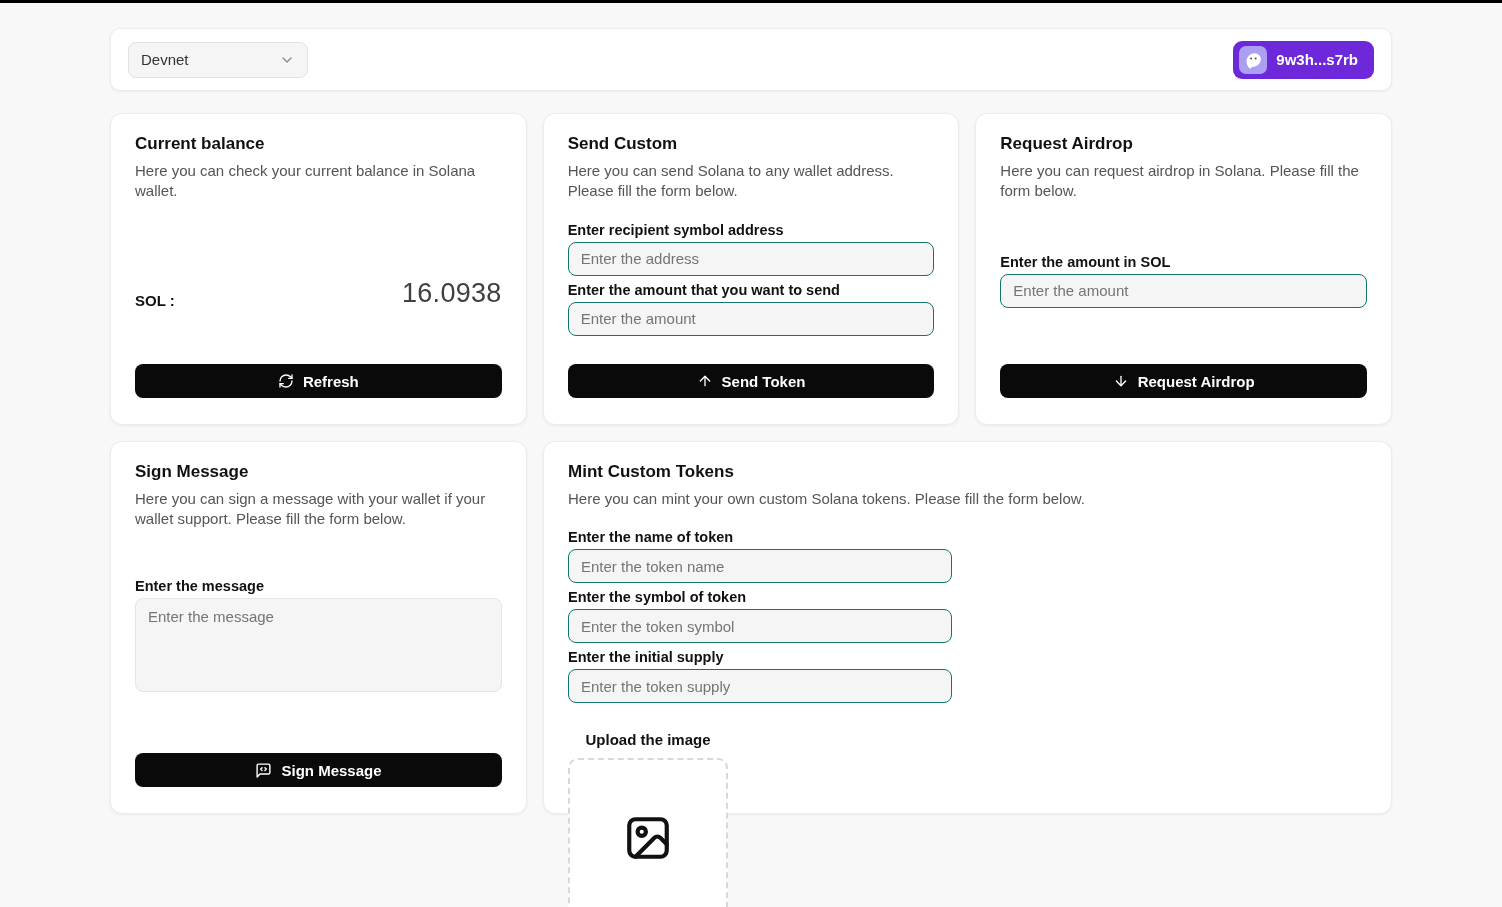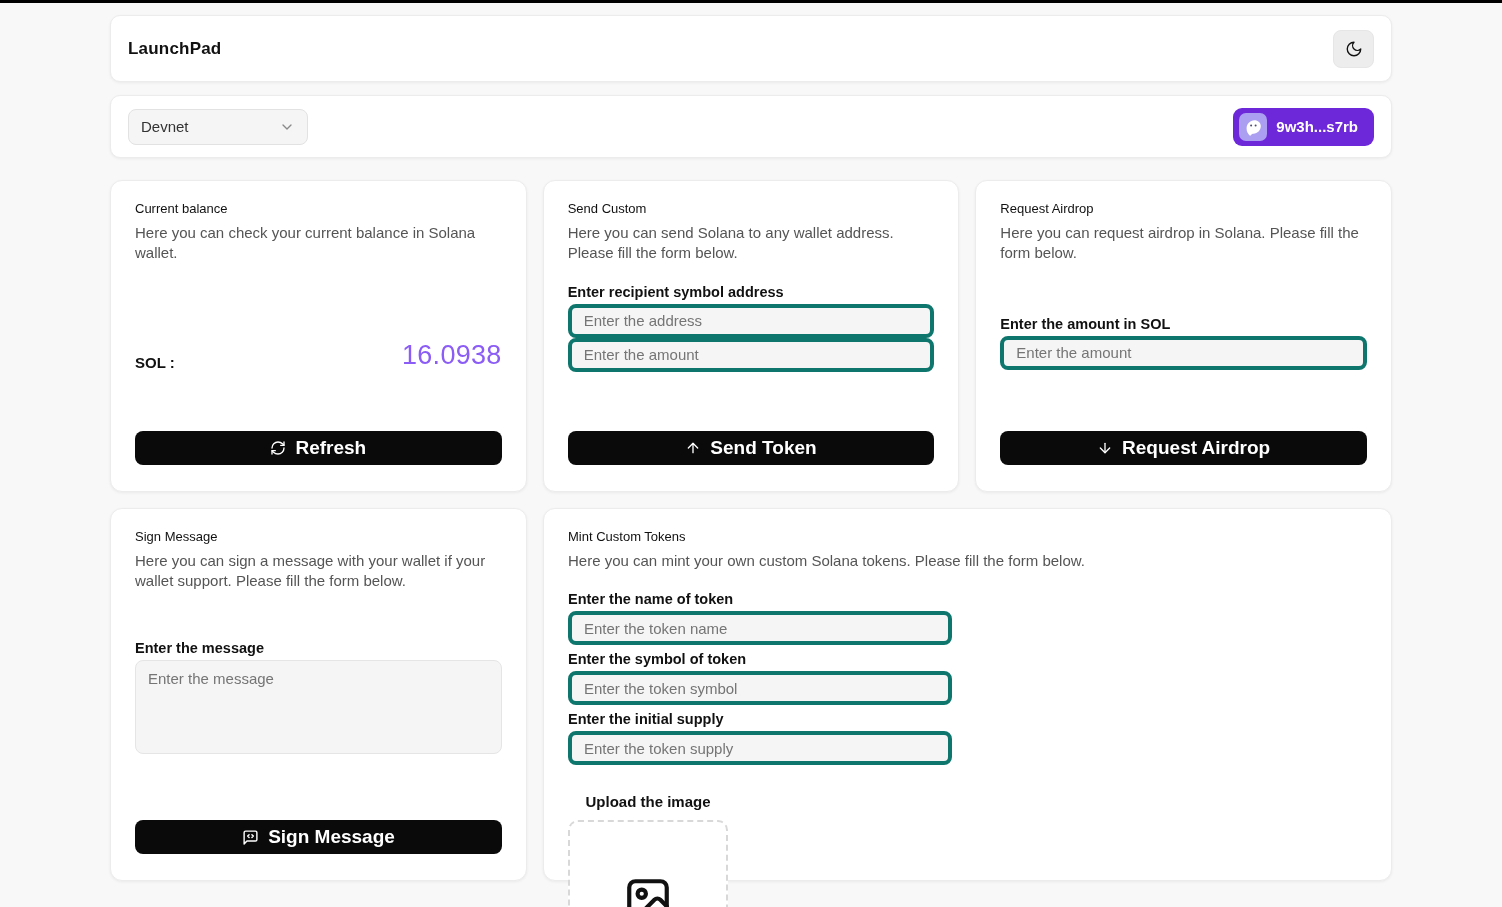--- a/index.html
+++ b/index.html
@@ -54,49 +54,49 @@
   .phantom-badge { width:28px; height:28px; display:block; }
 
   
   .row1 { display:grid; grid-template-columns:repeat(3,1fr); gap:16px; margin-top:22px; }
   .row2 { display:grid; grid-template-columns:417px 1fr; gap:16px; margin-top:16px; }
 
   .panel { padding:20px 24px 26px; display:flex; flex-direction:column; }
   .row1 .panel { height:312px; }
   .row2 .panel { height:373px; }
 
-  .panel-title { font-size:13px; font-weight:400; margin-bottom:7px; }
+  .panel-title { font-size:17px; font-weight:700; margin-bottom:7px; }
   .panel-desc { font-size:15px; color:#555; line-height:1.36; }
 
   .field-label { font-size:14.5px; font-weight:700; margin:6px 0 4px; }
   .text-input {
-    width:100%; height:34px; background:#f5f5f5; border:4px solid #0f766e;
+    width:100%; height:34px; background:#f5f5f5; border:1px solid #0f766e;
     border-radius:8px; padding:8px 12px; font-size:15px; color:#333;
     font-family:"Liberation Sans", sans-serif; outline:none;
   }
   .text-input::placeholder, .text-area::placeholder { color:#757575; opacity:1; }
   .text-area {
     width:100%; height:94px; background:#f5f5f5; border:1px solid #e5e5e5;
     border-radius:8px; padding:9px 12px; font-size:15px; color:#333;
     font-family:"Liberation Sans", sans-serif; outline:none; resize:none;
   }
 
   .action-button {
     margin-top:auto; height:34px; width:100%;
     background:#0a0a0a; color:#fff; border:none; border-radius:8px;
     display:flex; align-items:center; justify-content:center; gap:9px;
-    font-size:19px; font-weight:700; cursor:pointer;
+    font-size:15px; font-weight:700; cursor:pointer;
     font-family:"Liberation Sans", sans-serif;
   }
   .action-button svg { flex:0 0 auto; }
 
   
   .balance-row { display:flex; align-items:flex-end; justify-content:space-between; margin-top:76px; }
   .balance-currency { font-size:15px; font-weight:700; }
-  .balance-amount { font-size:27px; color:#8b5cf6; letter-spacing:0.3px; }
+  .balance-amount { font-size:27px; color:#404040; letter-spacing:0.3px; }
 
   
   .send-form .field-label:first-child { margin-top:20px; }
 
   
   .airdrop-label { margin-top:52px !important; }
 
   
   .sign-label { margin-top:48px !important; }
 
@@ -113,30 +113,20 @@
     background:#fff; cursor:pointer;
   }
 </style>
 </head>
 <body>
 
 <div class="window-top-edge"></div>
 
 <div class="page">
 
-  <div class="card header-bar">
-    <div class="app-title">LaunchPad</div>
-    <button class="theme-toggle">
-      <span style="display:flex;">
-        <svg width="18" height="18" viewBox="0 0 24 24" fill="none" stroke="#111" stroke-width="1.8" stroke-linecap="round" stroke-linejoin="round">
-            <path d="M12 3a6.364 6.364 0 0 0 9 9 9 9 0 1 1-9-9Z"></path>
-          </svg>
-      </span>
-    </button>
-  </div>
 
   <div class="card toolbar">
     <div class="network-select">
       <span>Devnet</span>
       <span style="display:flex;">
         <svg width="16" height="16" viewBox="0 0 24 24" fill="none" stroke="#8a8a8a" stroke-width="2" stroke-linecap="round" stroke-linejoin="round">
             <path d="m6 9 6 6 6-6"></path>
           </svg>
       </span>
     </div>
@@ -174,20 +164,21 @@
         <span>Refresh</span>
       </button>
     </div>
 
     <div class="card panel">
       <div class="panel-title">Send Custom</div>
       <div class="panel-desc">Here you can send Solana to any wallet address. Please fill the form below.</div>
       <div class="send-form">
         <div class="field-label">Enter recipient symbol address</div>
         <input class="text-input" type="text" placeholder="Enter the address" style="">
+        <div class="field-label">Enter the amount that you want to send</div>
         <input class="text-input" type="text" placeholder="Enter the amount" style="">
       </div>
       <button class="action-button">
         <span style="display:flex;">
           <svg width="16" height="16" viewBox="0 0 24 24" fill="none" stroke="#fff" stroke-width="2" stroke-linecap="round" stroke-linejoin="round">
               <path d="M12 19V5"></path>
               <path d="m5 12 7-7 7 7"></path>
             </svg>
         </span>
         <span>Send Token</span>

